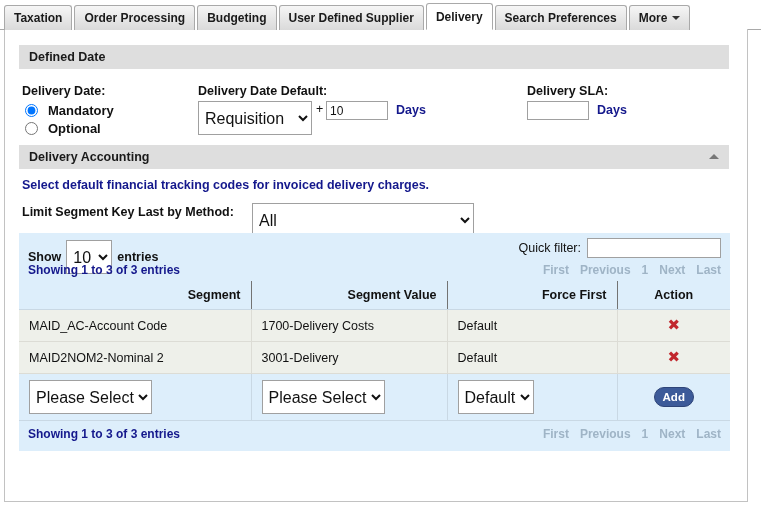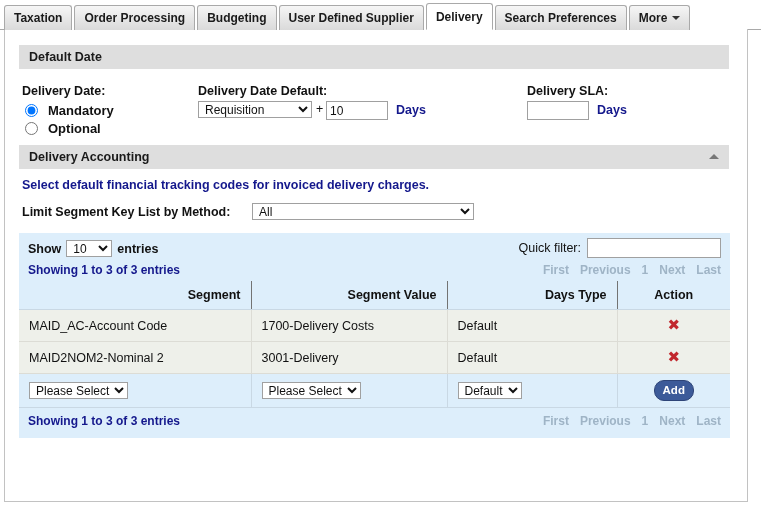--- a/index.html
+++ b/index.html
@@ -145,23 +145,23 @@
     font-weight: bold;
     font-size: 13px;
     color: #111111;
     cursor: pointer;
   }
   #radio-mandatory { top: 103px; }
   #radio-optional  { top: 121px; }
 
   select.ui-select {
     font-family: "Liberation Sans", sans-serif;
-    font-size: 12px;
-    box-sizing: border-box;
-    height: 17px;
+    font-size: 16px;
+    box-sizing: border-box;
+    height: 34px;
     border: 1px solid #a0a0a0;
     background: #ffffff;
     color: #111;
     padding: 0 1px 0 2px;
   }
   input.ui-text {
     font-family: "Liberation Sans", sans-serif;
     font-size: 12px;
     box-sizing: border-box;
     height: 19px;
@@ -395,21 +395,21 @@
     <div class="tab">
       <span>More</span><span class="caret"></span>
     </div>
   </div>
   <div class="tabstrip-line"></div>
 </div>
 
 <div class="panel"></div>
 
 <div class="section-head" id="sec-delivery-date">
-  <span>Default Date</span>
+  <span>Defined Date</span>
 </div>
 
 <div class="fieldlabel lbl-dd">Delivery Date:</div>
 
 <div class="radio-row" id="radio-mandatory">
   <input type="radio" name="deliverydate" checked="" style="">
   <label>Mandatory</label>
 </div>
 <div class="radio-row" id="radio-optional">
   <input type="radio" name="deliverydate" style="">
@@ -428,21 +428,21 @@
 <input class="ui-text" id="inp-sla" value="" style="">
 <div id="days-label-2">Days</div>
 
 <div class="section-head" id="sec-delivery-acct">
   <span>Delivery Accounting</span>
   <span class="collapse-arrow"></span>
 </div>
 
 <div id="acct-intro">Select default financial tracking codes for invoiced delivery charges.</div>
 
-<div id="lbl-limit">Limit Segment Key List by Method:</div>
+<div id="lbl-limit">Limit Segment Key Last by Method:</div>
 <select class="ui-select" id="sel-limit-method">
   <option>All</option>
 </select>
 
 <div class="table-block">
 
   <div class="tbl-toolbar">
     <div id="show-entries">
       <span>Show</span>
       <select class="ui-select" id="sel-page-len">
@@ -471,21 +471,21 @@
     <colgroup>
       <col style="width:232px">
       <col style="width:196px">
       <col style="width:170px">
       <col style="width:113px">
     </colgroup>
     <thead>
       <tr>
         <th>Segment</th>
         <th>Segment Value</th>
-        <th>Days Type</th>
+        <th>Force First</th>
         <th class="center">Action</th>
       </tr>
     </thead>
     <tbody>
       <tr>
         <td>MAID_AC-Account Code</td>
         <td>1700-Delivery Costs</td>
         <td>Default</td>
         <td class="center"><span class="del-x">✖</span></td>
       </tr>

